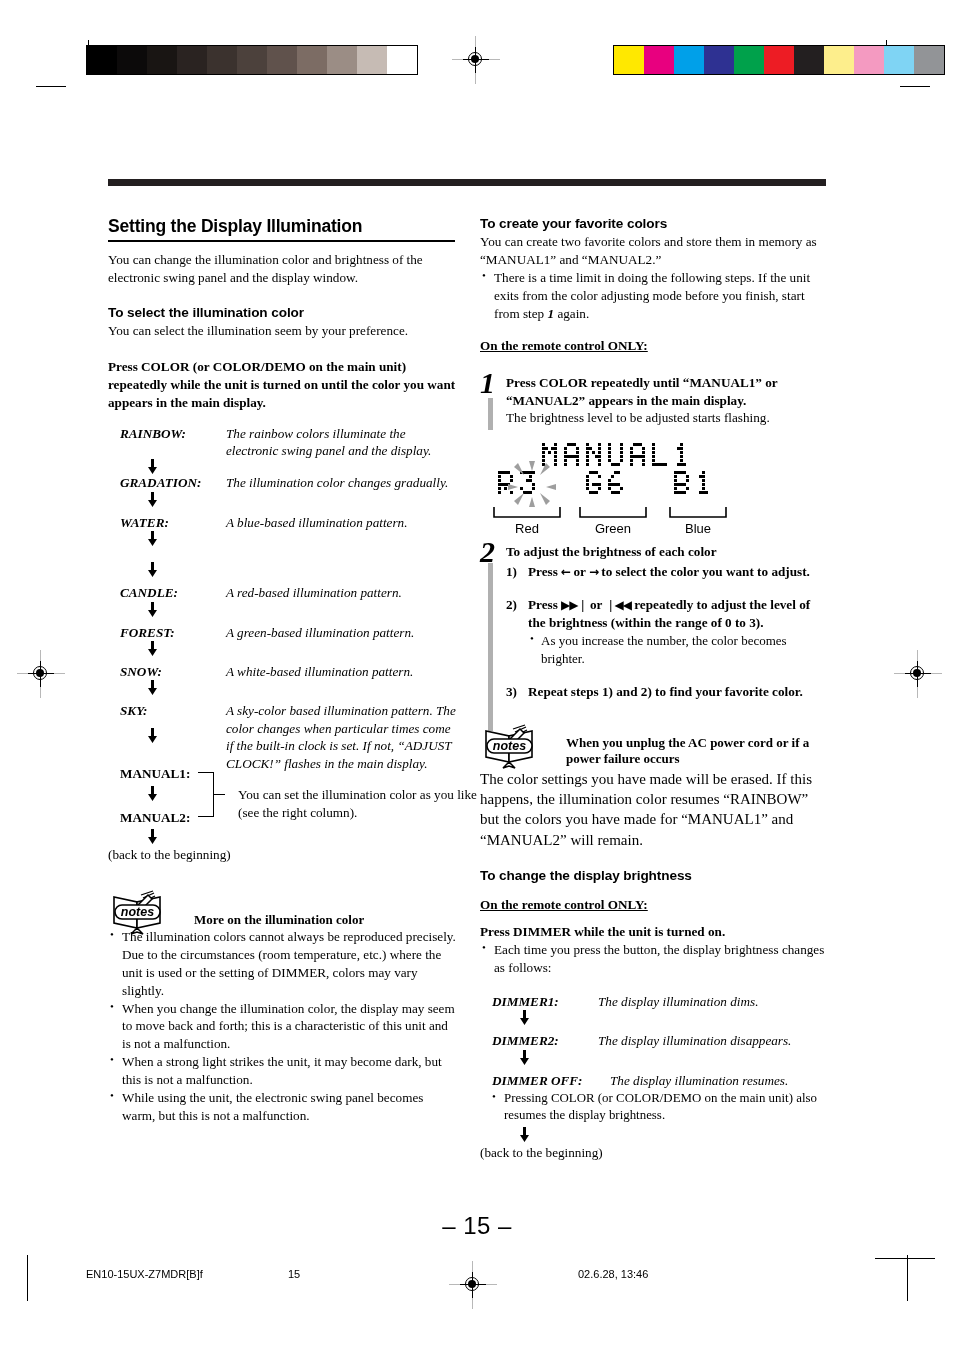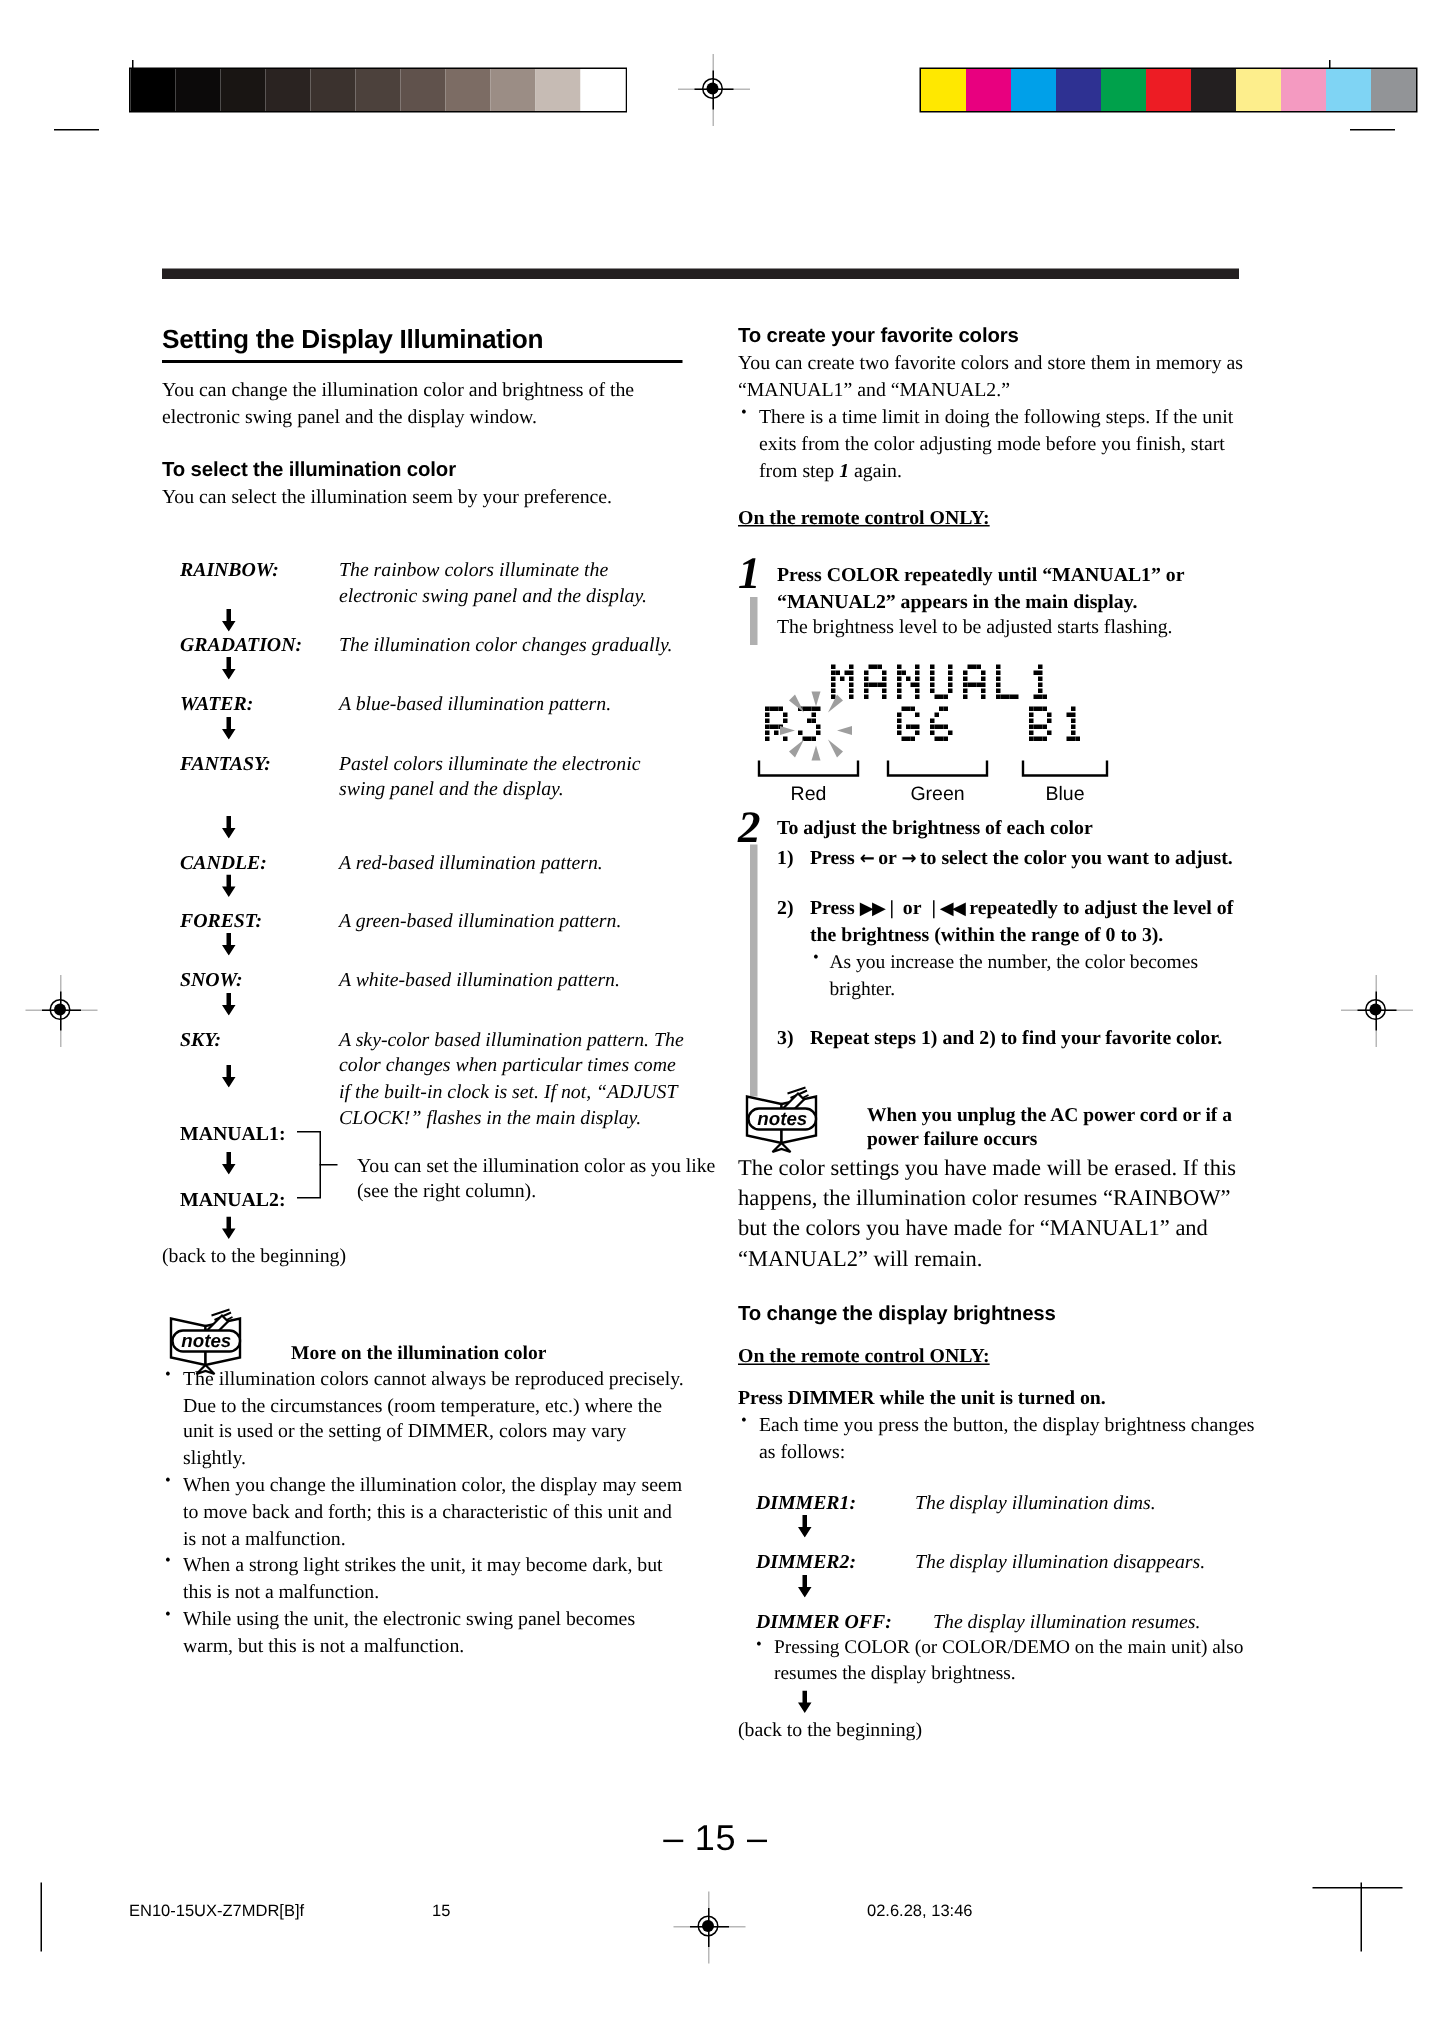--- a/index.html
+++ b/index.html
@@ -91,21 +91,21 @@
     top: 216px;
     width: 730px;
   }
 
   .col {
     position: absolute;
     width: 350px;
     top: 0;
   }
   #col-left  { left: 0px; }
-  #col-right { left: 384px; }
+  #col-right { left: 372px; }
 
   
   h1.section-title {
     font-family: "Liberation Sans", sans-serif;
     font-size: 17.5px;
     font-weight: bold;
     letter-spacing: -0.2px;
     margin: 0 0 4px 0;
     padding: 0;
     line-height: 1.15;
@@ -439,20 +439,21 @@
 
     <p class="body">You can change the illumination color and brightness of the electronic swing panel and the display window.</p>
 
     <div class="spacer-18"></div>
 
     <h2 class="sub-title">To select the illumination color</h2>
     <p class="body">You can select the illumination seem by your preference.</p>
 
     <div class="spacer-18"></div>
 
+    <p class="body bold">Press COLOR (or COLOR/DEMO on the main unit) repeatedly while the unit is turned on until the color you want appears in the main display.</p>
 
 
     <div class="seq">
 
       <div class="seq-row">
         <div class="seq-name">RAINBOW:</div>
         <div class="seq-desc">The rainbow colors illuminate the electronic swing panel and the display.</div>
       </div>
       <div class="arrow-down">
         <svg width="11" height="15" viewBox="0 0 11 15">
@@ -475,24 +476,20 @@
         <div class="seq-name">WATER:</div>
         <div class="seq-desc">A blue-based illumination pattern.</div>
       </div>
       <div class="arrow-down">
         <svg width="11" height="15" viewBox="0 0 11 15">
             <path d="M4 0 h3 v8 h3 L5.5 15 L1 8 h3 z" fill="#000"></path>
           </svg>
       </div>
       <div class="seq-gap"></div>
 
-      <div class="seq-row">
-        <div class="seq-name">FANTASY:</div>
-        <div class="seq-desc">Pastel colors illuminate the electronic swing panel and the display.</div>
-      </div>
       <div class="arrow-down" style="margin-top:9px;">
         <svg width="11" height="15" viewBox="0 0 11 15">
             <path d="M4 0 h3 v8 h3 L5.5 15 L1 8 h3 z" fill="#000"></path>
           </svg>
       </div>
       <div class="seq-gap"></div>
 
       <div class="seq-row">
         <div class="seq-name">CANDLE:</div>
         <div class="seq-desc">A red-based illumination pattern.</div>

